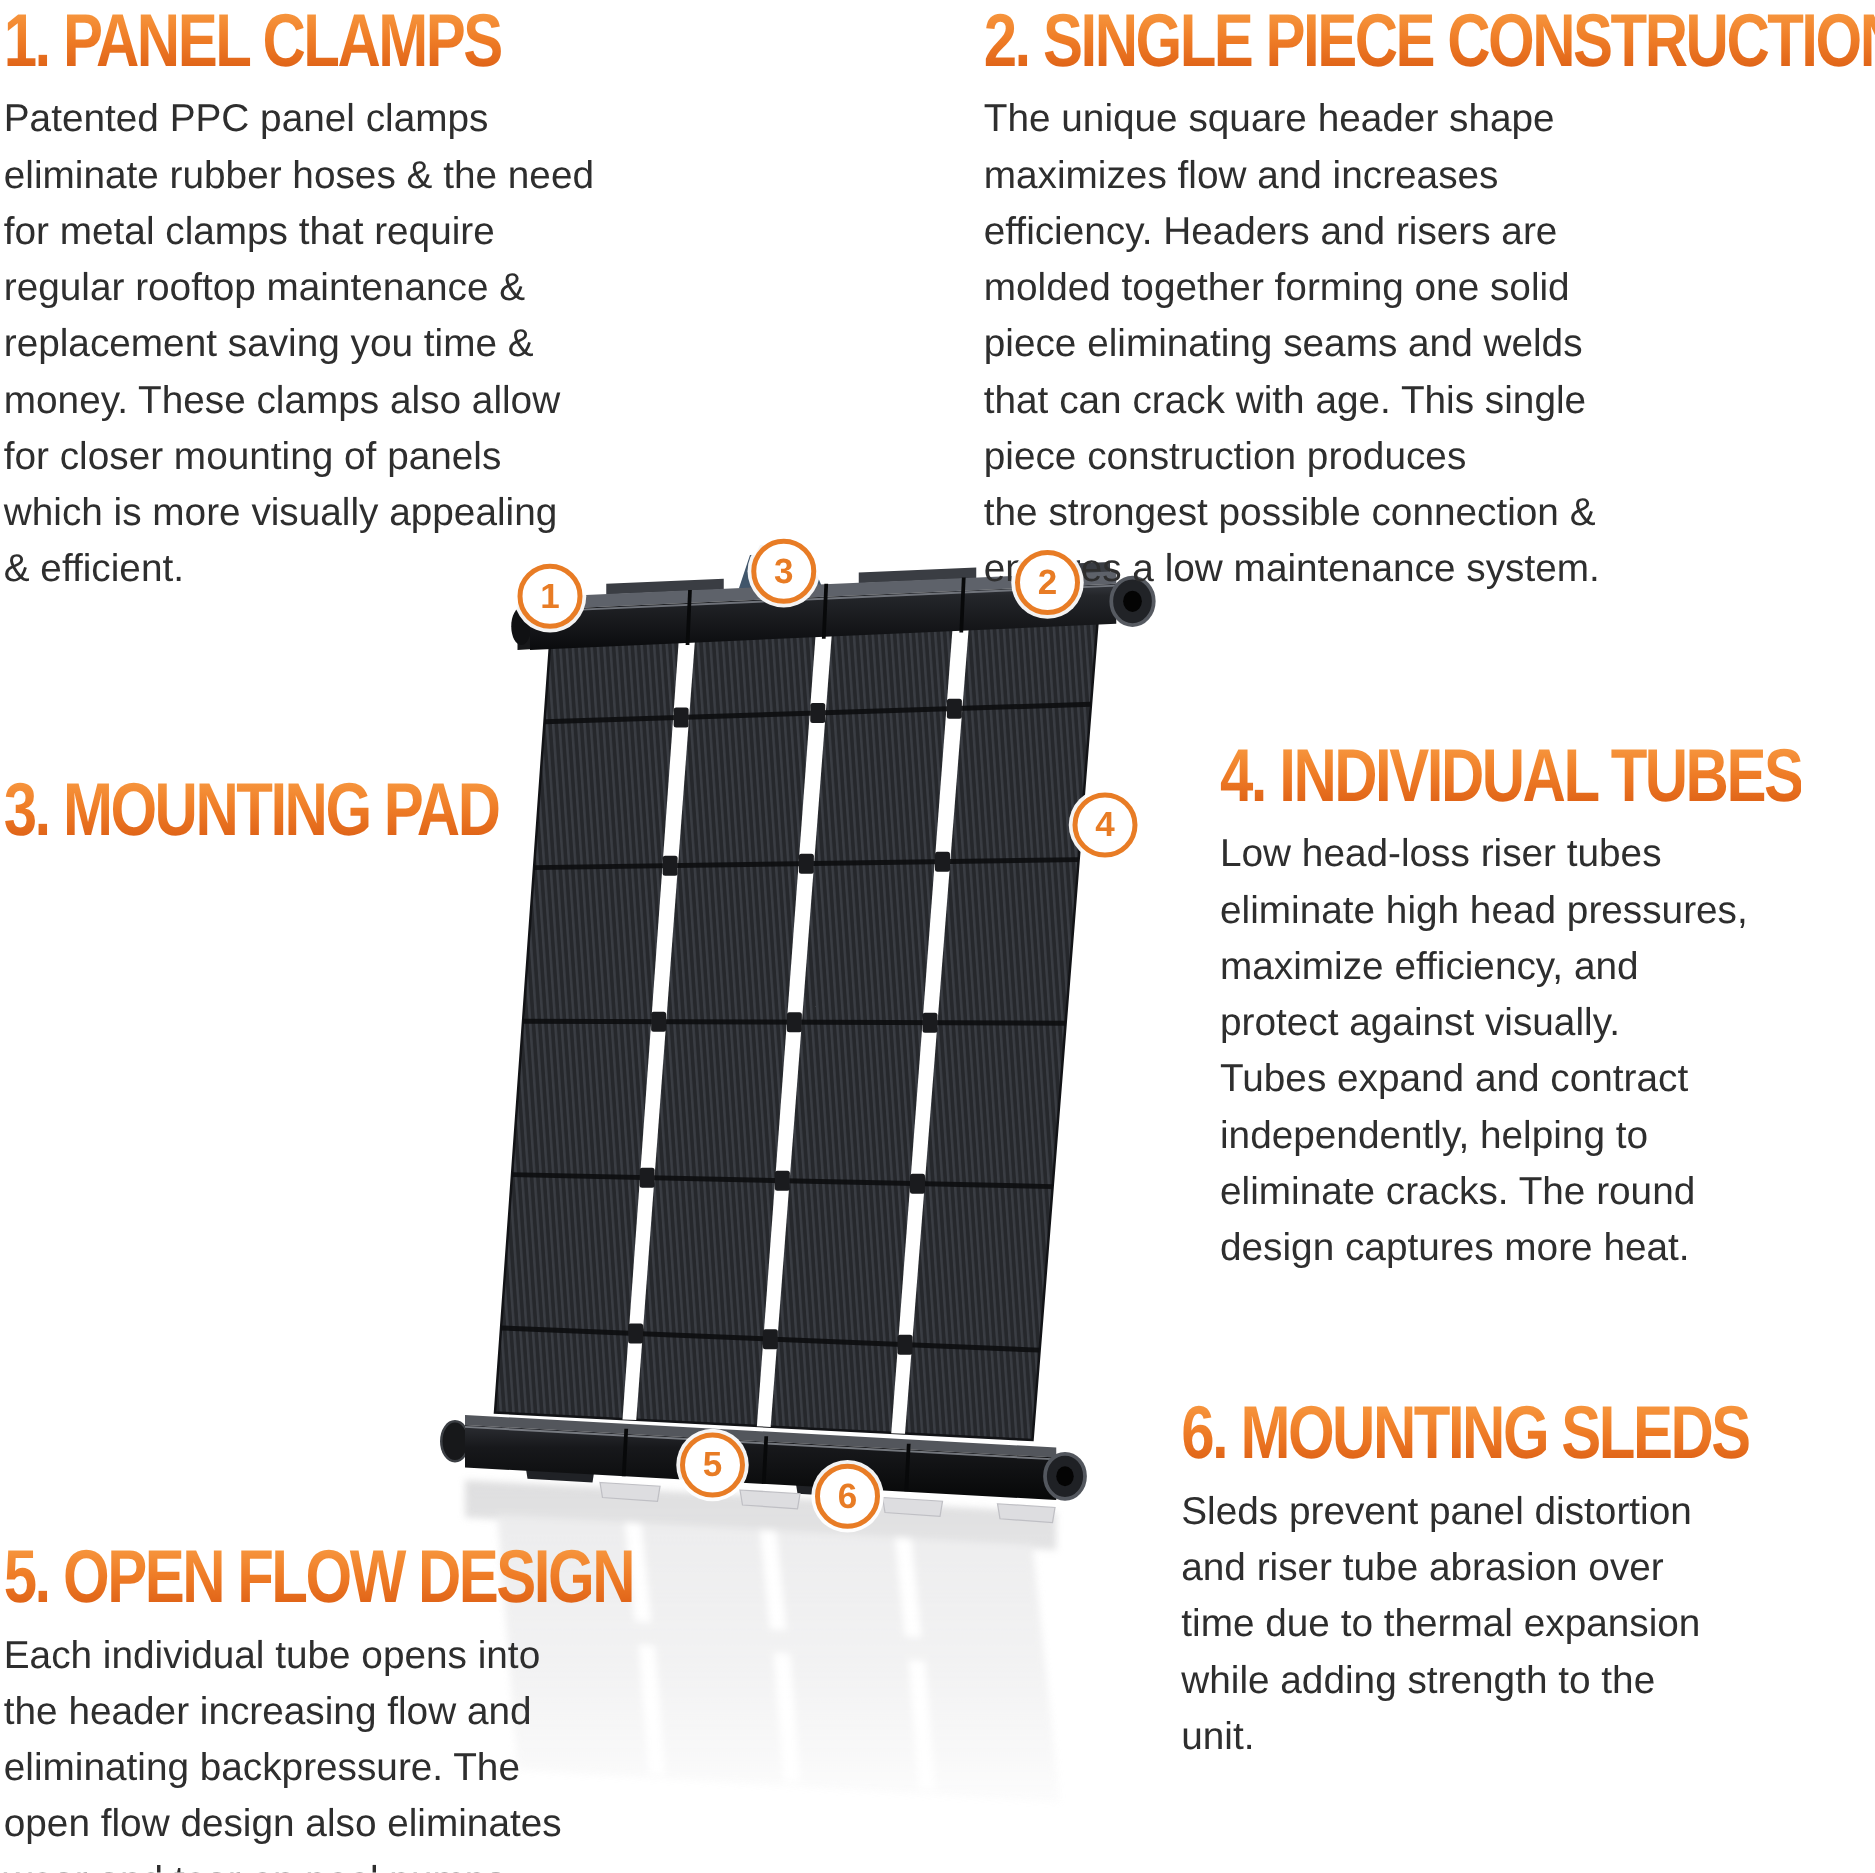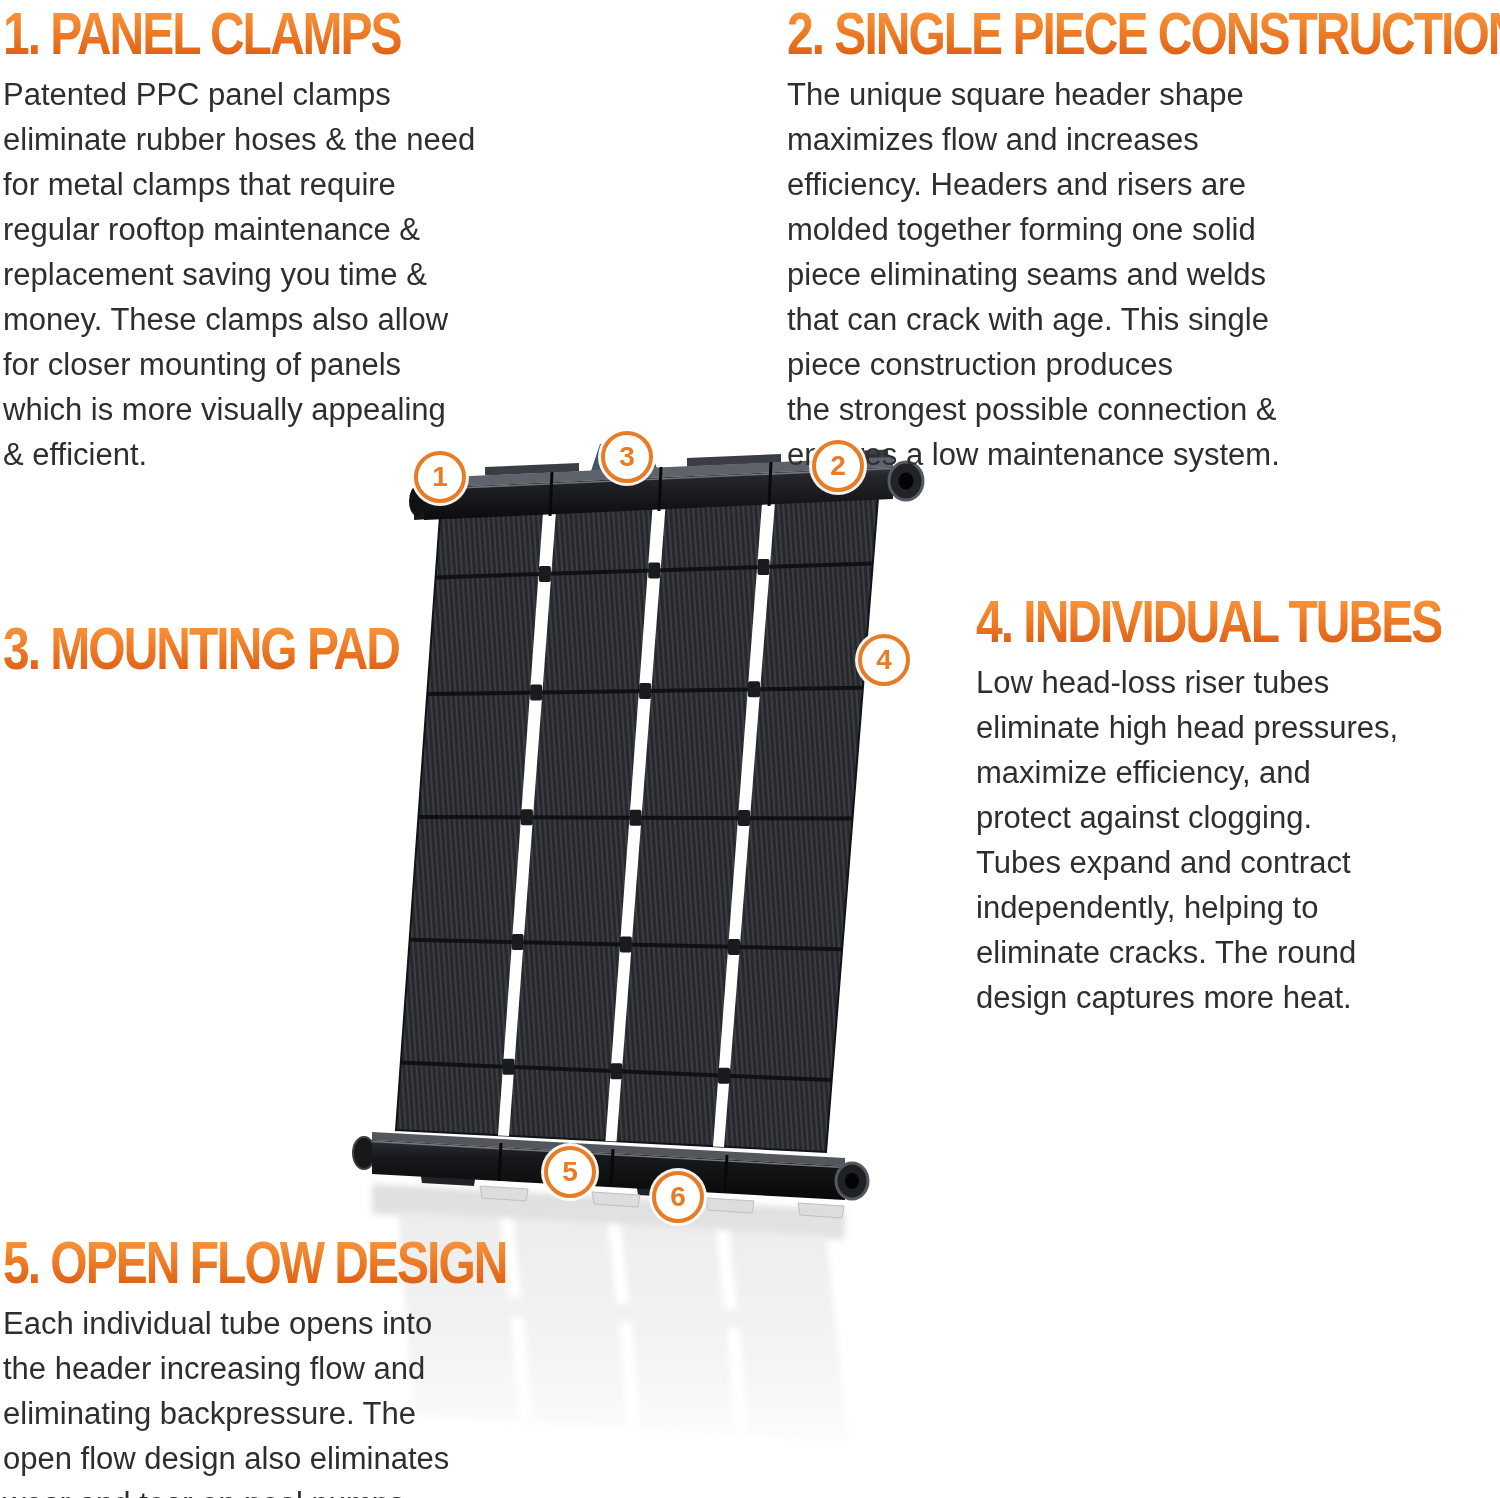--- a/index.html
+++ b/index.html
@@ -227,36 +227,44 @@
 
   <section class="feature f3">
     <h2>3. MOUNTING PAD</h2>
   </section>
 
   <section class="feature f4">
     <h2>4. INDIVIDUAL TUBES</h2>
     <p>Low head-loss riser tubes
 eliminate high head pressures,
 maximize efficiency, and
-protect against clogging.
+protect against visually.
 Tubes expand and contract
 independently, helping to
 eliminate cracks. The round
 design captures more heat.</p>
   </section>
 
   <section class="feature f5">
     <h2>5. OPEN FLOW DESIGN</h2>
     <p>Each individual tube opens into
 the header increasing flow and
 eliminating backpressure. The
 open flow design also eliminates
 wear and tear on pool pumps.</p>
   </section>
 
+  <section class="feature f6">
+    <h2>6. MOUNTING SLEDS</h2>
+    <p>Sleds prevent panel distortion
+and riser tube abrasion over
+time due to thermal expansion
+while adding strength to the
+unit.</p>
+  </section>
 
   <div class="callout c1">
     <span>1</span>
   </div>
   <div class="callout c2">
     <span>2</span>
   </div>
   <div class="callout c3">
     <span>3</span>
   </div>

